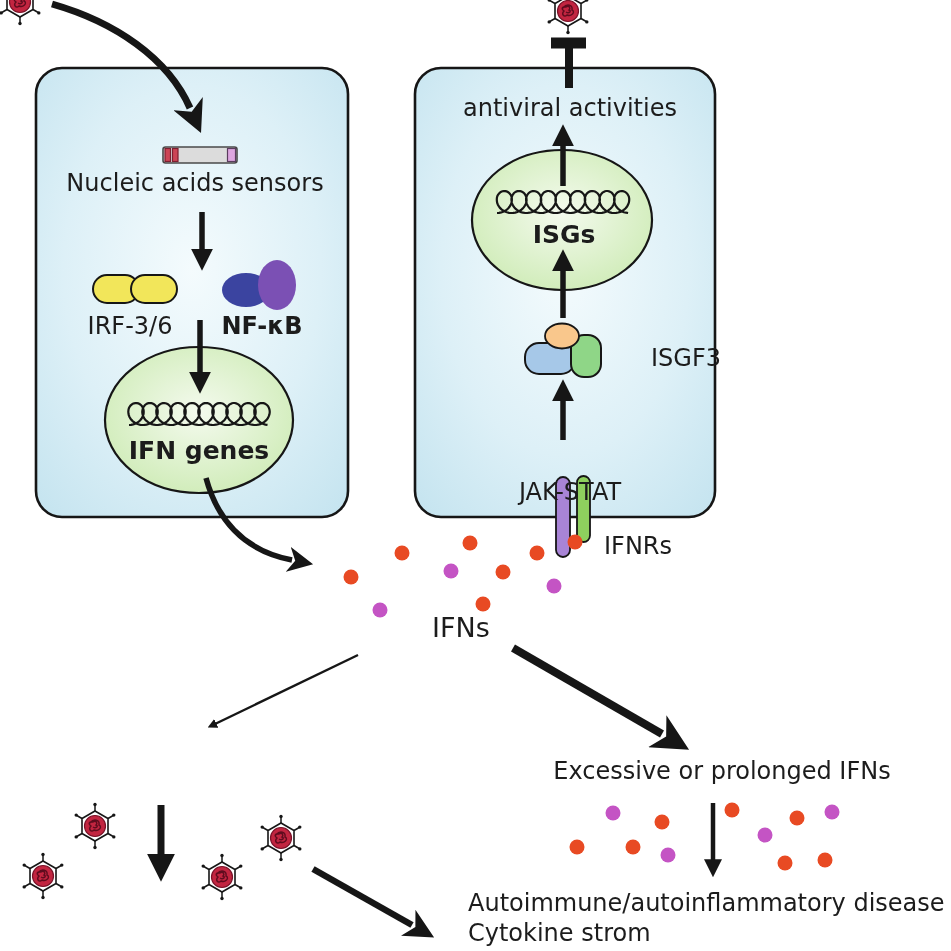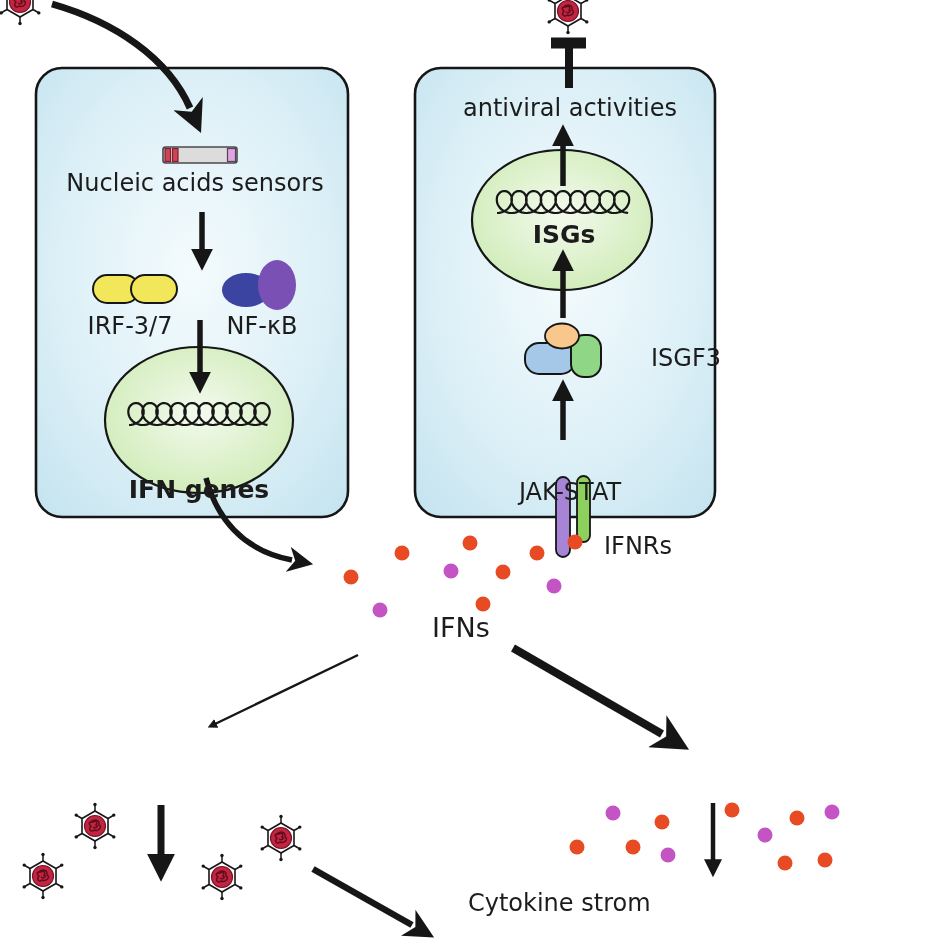--- a/index.html
+++ b/index.html
@@ -193,30 +193,32 @@
         <g transform="translate(222,877)">
           <use href="#virus-proto"></use>
         </g>
         <g transform="translate(281,838)">
           <use href="#virus-proto"></use>
         </g>
       </g>
   </svg>
 
   <div class="lbl" style="left:195px; top:183px;">Nucleic acids sensors</div>
-  <div class="lbl" style="left:130px; top:326px;">IRF-3/7</div>
-  <div class="lbl" style="left:262px; top:326px;">NF-κB</div>
-  <div class="lbl lbl-med" style="left:199px; top:450px;margin-top:39px;">IFN genes</div>
+  <div class="lbl" style="left:130px; top:326px;">IRF-3/6</div>
+  <div class="lbl" style="left:262px; top:326px;font-weight:bold;">NF-κB</div>
+  <div class="lbl lbl-med" style="left:199px; top:450px;">IFN genes</div>
 
   <div class="lbl" style="left:570px; top:108px;">antiviral activities</div>
   <div class="lbl lbl-med" style="left:564px; top:234px;">ISGs</div>
   <div class="lbl" style="left:650px; top:358px;margin-left:36px;">ISGF3</div>
   <div class="lbl" style="left:570px; top:456px;margin-top:36px;">JAK-STAT</div>
   <div class="lbl" style="left:638px; top:546px;">IFNRs</div>
 
   <div class="lbl lbl-big" style="left:461px; top:627px;">IFNs</div>
 
+  <div class="lbl" style="left:722px; top:771px;">Excessive or prolonged IFNs</div>
 
   <div class="lbl-block" style="left:468px; top:888px;">
+    <div>Autoimmune/autoinflammatory disease</div>
     <div>Cytokine strom</div>
   </div>
 
 </div>
 
 </body></html>

